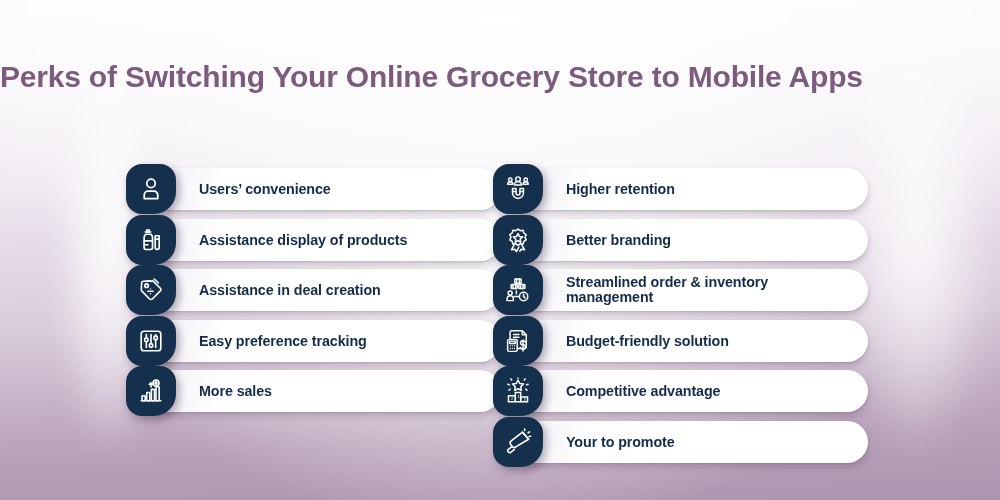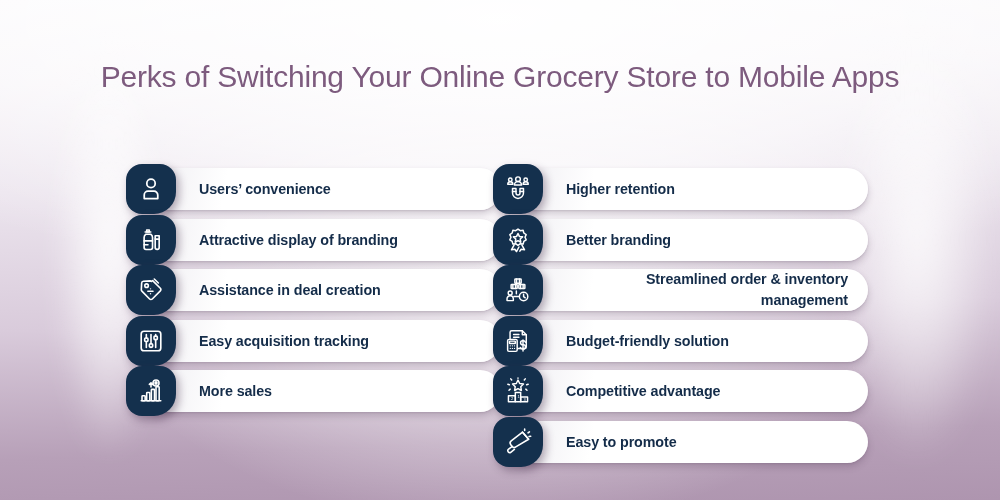--- a/index.html
+++ b/index.html
@@ -21,42 +21,41 @@
     filter:blur(14px);pointer-events:none;
   }
   .glow-r{
     position:absolute;left:812px;top:-60px;width:210px;height:600px;
     background:radial-gradient(50% 50% at 50% 50%, rgba(255,255,255,0.88) 0%, rgba(255,255,255,0.38) 44%, rgba(255,255,255,0) 74%);
     filter:blur(16px);pointer-events:none;
   }
 
   .title{
     position:absolute;left:0;top:58px;width:1000px;
-    text-align:center;
     color:#7d5b7e;
     font-size:30px;line-height:37px;
-    font-weight:normal;
+    font-weight:bold;
     letter-spacing:-0.2px;
     text-shadow:0 1px 2px rgba(255,255,255,0.7);
   }
 
   .cols{
     position:absolute;left:0;top:168px;width:1000px;height:310px;
   }
   .col{
     position:absolute;top:0;width:375px;
   }
   .col-left{left:126px;}
   .col-right{left:493px;}
 
   .row{
     position:relative;
     height:42px;
     margin-bottom:8.6px;
-    display:flex;align-items:center;text-align:right;
+    display:flex;align-items:center;
   }
   .row:last-child{margin-bottom:12px;}
 
   .card{
     position:absolute;left:14px;top:0;
     width:361px;height:42px;
     background:linear-gradient(100deg,#e3e1e6 0%, #f4f3f6 9%, #ffffff 24%, #ffffff 100%);
     border-radius:21px;
     box-shadow:0 4px 7px rgba(72,48,76,0.22), 0 1px 2px rgba(72,48,76,0.14);
   }
@@ -76,21 +75,21 @@
     position:absolute;left:73px;top:0;
     width:282px;height:42px;
     display:flex;align-items:center;
     color:#142c49;
     font-size:14.3px;
     line-height:16px;
     font-weight:bold;
     letter-spacing:-0.1px;
     z-index:3;
   }
-  .label.two-line{line-height:21px;}
+  .label.two-line{line-height:15px;}
 </style>
 </head>
 <body>
 
 <div class="stage">
 
   <div class="glow-l"></div>
   <div class="glow-r"></div>
 
   <div class="title">Perks of Switching Your Online Grocery Store to Mobile Apps</div>
@@ -116,21 +115,21 @@
           <svg width="28" height="28" viewBox="0 0 24 24" fill="none" stroke="#ffffff" stroke-width="1.4" stroke-linecap="round" stroke-linejoin="round">
             <path d="M8.3 3.4h2.2v1.7H8.3z"></path>
             <path d="M7 5.1h4.8"></path>
             <path d="M7.6 7.1c-.9.6-1.5 1.6-1.5 2.8v8.6c0 .9.7 1.6 1.6 1.6h4c.9 0 1.6-.7 1.6-1.6V9.9c0-1.2-.6-2.2-1.5-2.8z"></path>
             <path d="M6.1 12.8h7.2"></path>
             <path d="M6.1 16.1h3.3"></path>
             <path d="M15.6 8.4h3.4v10c0 .9-.7 1.6-1.6 1.6h-.2c-.9 0-1.6-.7-1.6-1.6z"></path>
             <path d="M15.6 11.2h3.4"></path>
           </svg>
         </div>
-        <div class="label">Attractive display of branding</div>
+        <div class="label">Assistance display of products</div>
       </div>
 
       <div class="row">
         <div class="card"></div>
         <div class="badge">
           <svg width="28" height="28" viewBox="0 0 24 24" fill="none" stroke="#ffffff" stroke-width="1.4" stroke-linecap="round" stroke-linejoin="round">
             <path d="M13.4 3.9 20 10.5a1.6 1.6 0 0 1 0 2.3l-6.9 6.9a1.6 1.6 0 0 1-2.3 0L4.2 13a1.6 1.6 0 0 1-.5-1.2l.3-5.8a1.6 1.6 0 0 1 1.5-1.5l5.8-.3c.4 0 .8.1 1.1.4z"></path>
             <circle cx="8.2" cy="8.3" r="1.5"></circle>
             <path d="M9.3 13.1h4.4"></path>
             <circle cx="11.6" cy="11" r=".6" fill="#ffffff" stroke="none"></circle>
@@ -147,21 +146,21 @@
           <svg width="28" height="28" viewBox="0 0 24 24" fill="none" stroke="#ffffff" stroke-width="1.4" stroke-linecap="round" stroke-linejoin="round">
             <rect x="3.6" y="3.6" width="16.8" height="16.8" rx="2.4"></rect>
             <path d="M8 6.4v3.1M8 12.4v5.2"></path>
             <path d="M12 6.4v8.2M12 17.2v.4"></path>
             <path d="M16 6.4v1.6M16 10.8v6.8"></path>
             <rect x="6.6" y="9.4" width="2.8" height="3" rx=".8"></rect>
             <rect x="10.6" y="14.4" width="2.8" height="3" rx=".8"></rect>
             <rect x="14.6" y="7.8" width="2.8" height="3" rx=".8"></rect>
           </svg>
         </div>
-        <div class="label">Easy acquisition tracking</div>
+        <div class="label">Easy preference tracking</div>
       </div>
 
 
       <div class="row">
         <div class="card"></div>
         <div class="badge">
           <svg width="28" height="28" viewBox="0 0 24 24" fill="none" stroke="#ffffff" stroke-width="1.35" stroke-linecap="round" stroke-linejoin="round">
             <circle cx="16.3" cy="5.1" r="2.6"></circle>
             <path d="M16.3 3.9v2.4M15.4 4.6h1.8M15.4 5.8h1.8"></path>
             <path d="M10.6 6.3 12 4.9l1.4 1.4M12 4.9v3.6"></path>
@@ -272,19 +271,19 @@
       <div class="row">
         <div class="card"></div>
         <div class="badge">
           <svg width="28" height="28" viewBox="0 0 24 24" fill="none" stroke="#ffffff" stroke-width="1.35" stroke-linecap="round" stroke-linejoin="round">
             <path d="M15.9 3.6 6.2 11.1a2.3 2.3 0 0 0-.4 3.2l1.1 1.4a2.3 2.3 0 0 0 3.2.5l11-6.6z"></path>
             <path d="M15.9 3.6 21.1 9.6"></path>
             <path d="m6.9 15.9-3 2.3a1.5 1.5 0 0 0-.3 2.1l.1.2a1.5 1.5 0 0 0 2.1.3l3.1-2.4"></path>
             <path d="M17.7 2.1V.8M20.6 4.2l1.2-.9M21.5 7.3l1.4-.2"></path>
           </svg>
         </div>
-        <div class="label">Easy to promote</div>
+        <div class="label">Your to promote</div>
       </div>
 
     </div>
 
   </div>
 </div>
 
 </body></html>

